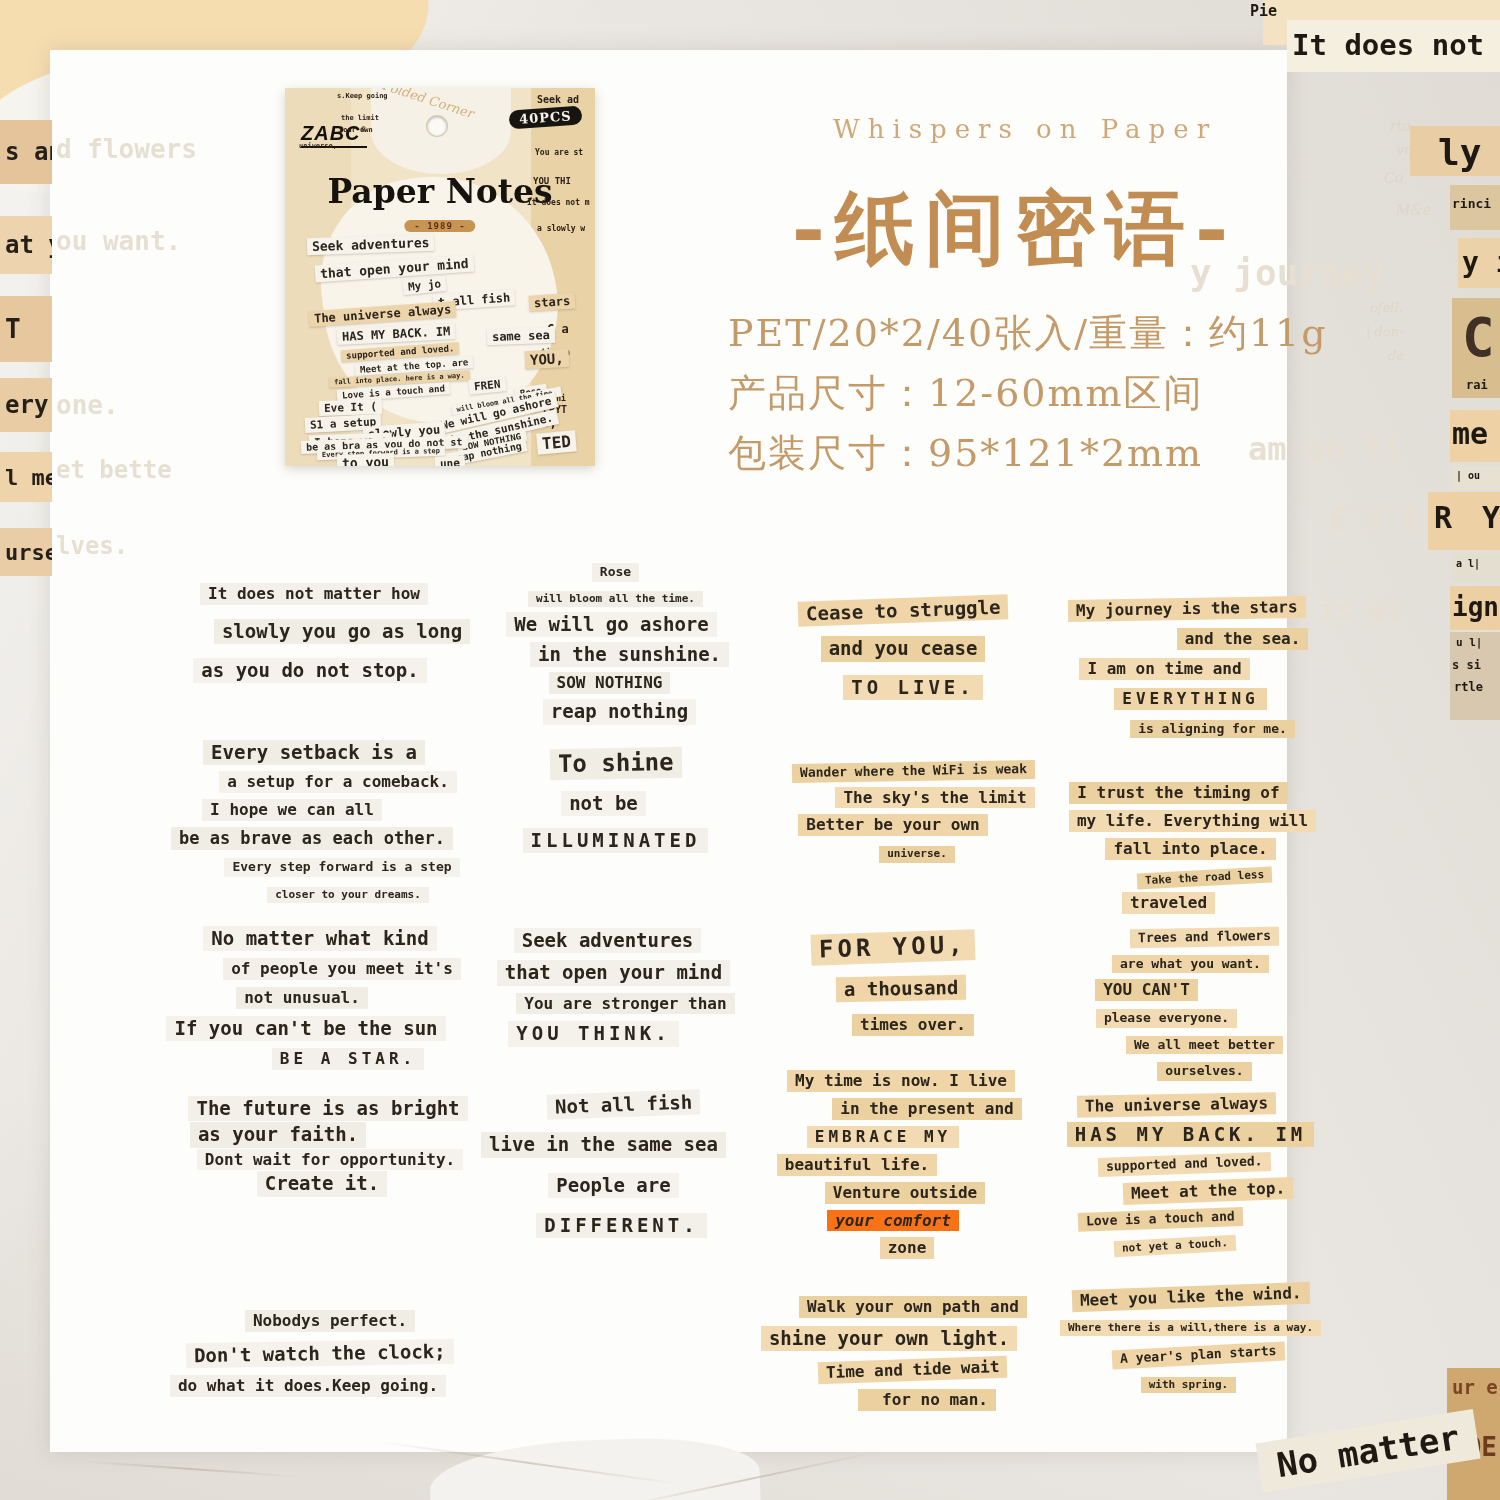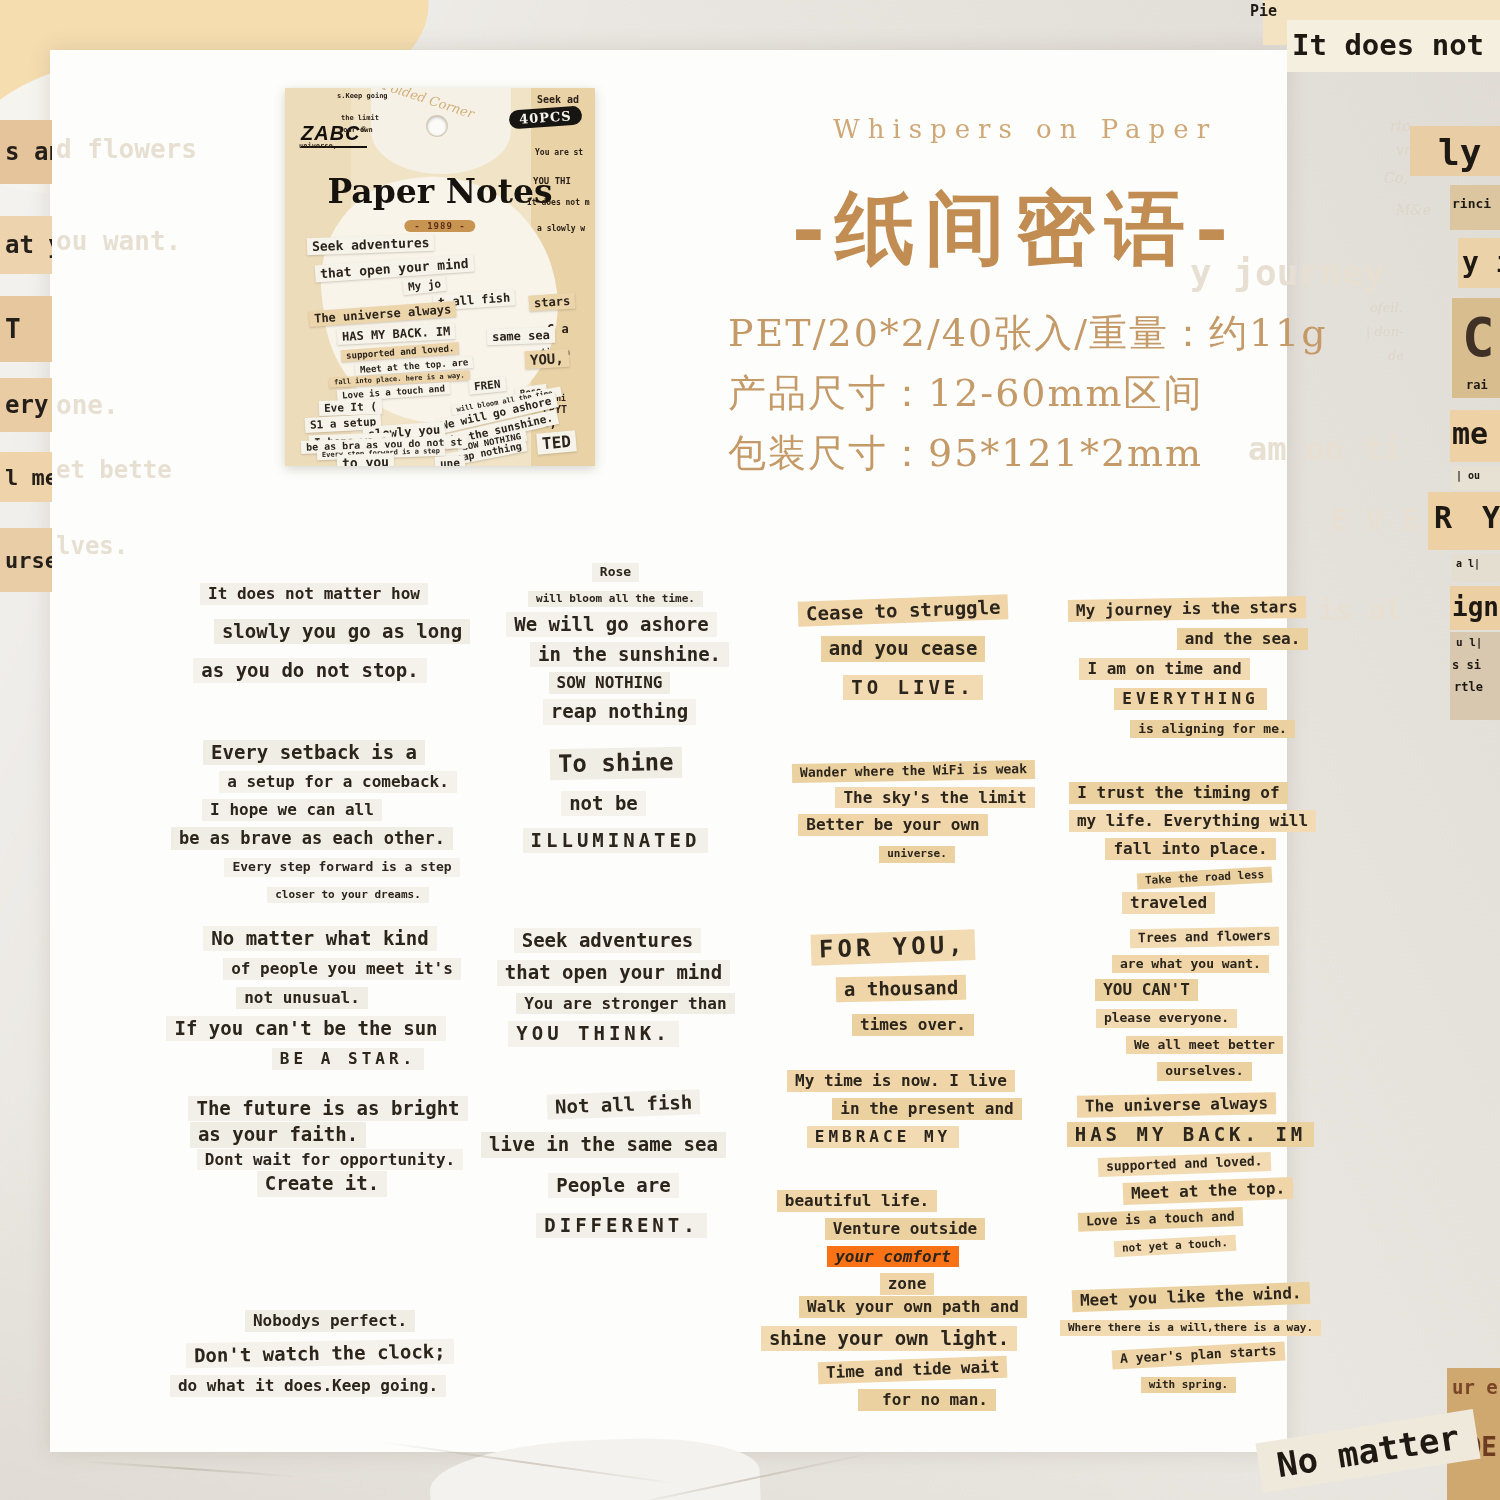--- a/index.html
+++ b/index.html
@@ -235,21 +235,21 @@
         </div>
         <div class="sgroup" style="top: 932px; row-gap: 13px;">
           <div class="sline"><span class="strip f-xl" style="background: rgb(242, 218, 178); transform: translateX(-12px) rotate(-2deg); letter-spacing: 4px;">FOR YOU,</span></div>
           <div class="sline"><span class="strip f-l" style="background: rgb(239, 213, 168); transform: translateX(-4px) rotate(-1deg);">a thousand</span></div>
           <div class="sline"><span class="strip f-m" style="background: rgb(236, 209, 160); transform: translateX(8px) rotate(0deg);">times over.</span></div>
         </div>
         <div class="sgroup" style="top: 1070px; row-gap: 6px;">
           <div class="sline"><span class="strip f-m" style="background: rgb(239, 213, 168); transform: translateX(-4px) rotate(0deg);">My time is now. I live</span></div>
           <div class="sline"><span class="strip f-m" style="background: rgb(236, 209, 160); transform: translateX(22px) rotate(0deg);">in the present and</span></div>
           <div class="sline"><span class="strip f-m" style="background: rgb(242, 218, 178); transform: translateX(-22px) rotate(0deg); letter-spacing: 4px;">EMBRACE MY</span></div>
-          <div class="sline"><span class="strip f-m" style="background: rgb(239, 213, 168); transform: translateX(-48px) rotate(0deg); margin-top: 36px;">beautiful life.</span></div>
+          <div class="sline"><span class="strip f-m" style="background: rgb(239, 213, 168); transform: translateX(-48px) rotate(0deg);">beautiful life.</span></div>
           <div class="sline"><span class="strip f-m" style="background: rgb(236, 209, 160); transform: translateX(0px) rotate(0deg);">Venture outside</span></div>
           <div class="sline"><span class="strip f-m" style="background: #f97316; transform: translateX(-12px) rotate(0deg); font-style: italic;">your comfort</span></div>
           <div class="sline"><span class="strip f-m" style="background: rgb(239, 213, 168); transform: translateX(2px) rotate(0deg);">zone</span></div>
         </div>
         <div class="sgroup" style="top: 1296px; row-gap: 8px;">
           <div class="sline"><span class="strip f-m" style="background: rgb(236, 209, 160); transform: translateX(8px) rotate(0deg);">Walk your own path and</span></div>
           <div class="sline"><span class="strip f-l" style="background: rgb(242, 218, 178); transform: translateX(-16px) rotate(0deg);">shine your own light.</span></div>
           <div class="sline"><span class="strip f-m" style="background: rgb(239, 213, 168); transform: translateX(8px) rotate(-2deg);">Time and tide wait</span></div>
           <div class="sline"><span class="strip f-m" style="background: rgb(236, 209, 160); transform: translateX(22px) rotate(0deg); padding-left: 24px;">for no man.</span></div>
         </div>
@@ -307,21 +307,21 @@
       </div>
       <div class="lstrip" style="top: 296px; height: 66px; background: rgb(231, 199, 158);">
         <span style="font-size: 26px;">T</span>
       </div>
       <div class="lstrip" style="top: 378px; height: 54px; background: rgb(233, 203, 164);">
         <span style="font-size: 24px;">ery</span>
       </div>
       <div class="lstrip" style="top: 452px; height: 50px; background: rgb(238, 211, 171);">
         <span style="font-size: 22px;">l me</span>
       </div>
-      <div class="lstrip" style="top: 528px; height: 64px; background: rgb(233, 205, 166);">
+      <div class="lstrip" style="top: 528px; height: 48px; background: rgb(233, 205, 166);">
         <span style="font-size: 22px;">urse</span>
       </div>
       <div class="rblock" style="left: 1263px; top: 0px; width: 237px; height: 45px; background: rgb(243, 227, 194);"></div>
       <div class="rblock" style="left: 1287px; top: 20px; width: 213px; height: 52px; background: rgb(245, 239, 223);"></div>
       <div class="rblock" style="left: 1410px; top: 126px; width: 90px; height: 50px; background: rgb(233, 205, 164);"></div>
       <div class="rblock" style="left: 1450px; top: 185px; width: 50px; height: 45px; background: rgb(220, 198, 160);"></div>
       <div class="rblock" style="left: 1458px; top: 238px; width: 42px; height: 50px; background: rgb(236, 210, 168);"></div>
       <div class="rblock" style="left: 1452px; top: 298px; width: 48px; height: 100px; background: rgb(216, 189, 143);"></div>
       <div class="rblock" style="left: 1450px; top: 410px; width: 50px; height: 52px; background: rgb(238, 210, 166);"></div>
       <div class="rblock" style="left: 1452px; top: 466px; width: 48px; height: 24px; background: rgb(230, 225, 211);"></div>

